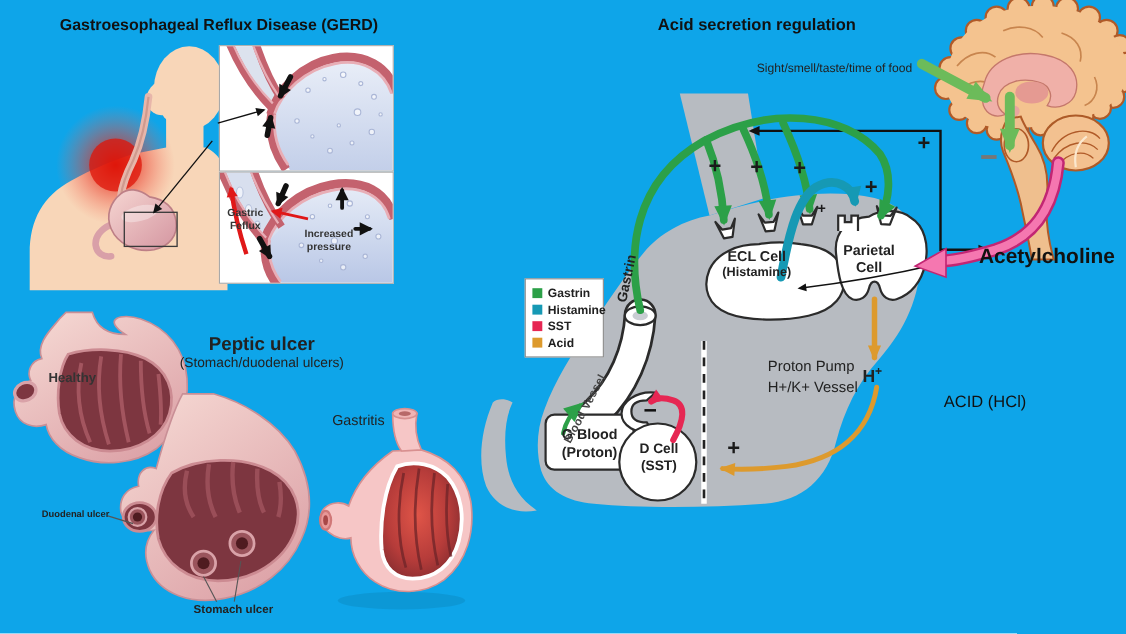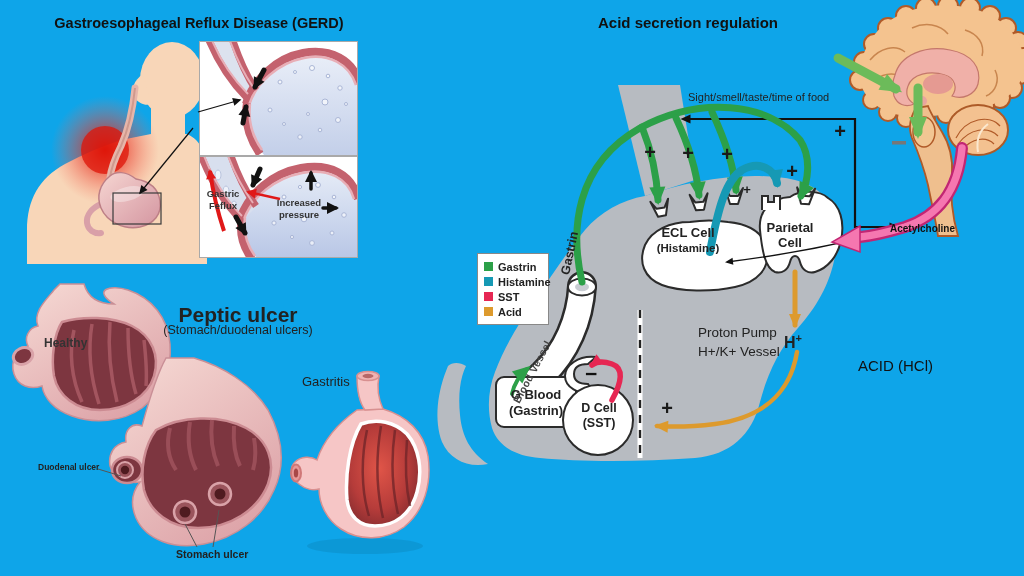--- a/index.html
+++ b/index.html
@@ -5,30 +5,30 @@
   html,body{margin:0;padding:0;background:#fff;}
   #canvas{position:relative;width:1024px;height:576px;background:#0ea5e9;overflow:hidden;
           font-family:Liberation Sans, sans-serif;color:#1a1a1a;}
   .abs{position:absolute;}
   .ctr{text-align:center;}
   svg{display:block;}
   
   .gerd-title{left:38px;top:15px;width:322px;font-size:14.5px;font-weight:bold;color:#111;}
   .les-label{left:146px;top:84px;width:62px;font-size:8.5px;line-height:11.2px;color:#222;}
   .reflux-label{left:201px;top:188px;width:44px;font-size:9.5px;font-weight:600;line-height:12px;color:#333;}
-  .pressure-label{left:272px;top:197px;width:54px;font-size:9.5px;font-weight:600;line-height:12px;color:#333;}
-  .peptic-title{left:160px;top:303px;width:156px;font-size:21px;font-weight:bold;color:#222;}
+  .pressure-label{left:272px;top:207px;width:54px;font-size:9.5px;font-weight:600;line-height:12px;color:#333;}
+  .peptic-title{left:160px;top:303px;width:156px;font-size:17px;font-weight:bold;color:#222;}
   .peptic-sub{left:148px;top:323px;width:180px;font-size:12.5px;color:#222;text-align:center;}
   .healthy-label{left:44px;top:336px;font-size:12px;font-weight:bold;color:#333;}
   .duodenal-label{left:38px;top:462px;font-size:8.5px;font-weight:bold;color:#222;}
   .stomach-ulcer-label{left:176px;top:548px;font-size:10.5px;font-weight:600;color:#222;}
   .gastritis-label{left:302px;top:374px;font-size:13px;color:#222;}
   .acid-title{left:598px;top:14px;font-size:15px;font-weight:bold;color:#111;}
-  .stimulus-label{left:688px;top:56px;font-size:11px;color:#222;margin-top:35px;}
-  .ach-label{left:890px;top:223px;font-size:10px;font-weight:bold;color:#111;}
+  .stimulus-label{left:688px;top:56px;font-size:11px;color:#222;}
+  .ach-label{left:890px;top:223px;font-size:19px;font-weight:bold;color:#111;}
   .cell-label{font-weight:bold;color:#222;}
   .ecl-label{left:648px;top:226px;width:80px;font-size:13px;line-height:14.5px;}
   .ecl-label .l2{font-size:11.5px;}
   .parietal-label{left:758px;top:220px;width:64px;font-size:13px;line-height:15px;}
   .gcell-label{left:496px;top:387px;width:80px;font-size:13px;line-height:16px;}
   .dcell-label{left:568px;top:401px;width:62px;font-size:12.5px;line-height:15px;}
   .proton-label{left:698px;top:299px;font-size:13.5px;line-height:19px;color:#222;margin-top:24px;}
   .hplus-label{left:784px;top:332px;font-size:16px;font-weight:bold;color:#222;}
   .hplus-label sup{font-size:11px;}
   .acidhcl-label{left:858px;top:357px;font-size:15px;color:#111;}
@@ -461,21 +461,21 @@
   <div class="abs ctr cell-label ecl-label txt">
     <div>ECL Cell</div>
     <div class="l2">(Histamine)</div>
   </div>
   <div class="abs ctr cell-label parietal-label txt">
     <div>Parietal</div>
     <div>Cell</div>
   </div>
   <div class="abs ctr cell-label gcell-label txt">
     <div>G Blood</div>
-    <div>(Gastrin)</div>
+    <div>(Proton)</div>
   </div>
   <div class="abs ctr cell-label dcell-label txt">
     <div>D Cell</div>
     <div>(SST)</div>
   </div>
   <div class="abs proton-label txt">
     <div>Proton Pump</div>
     <div>H+/K+ Vessel</div>
   </div>
   <div class="abs hplus-label txt"><span>H</span><sup>+</sup></div>

